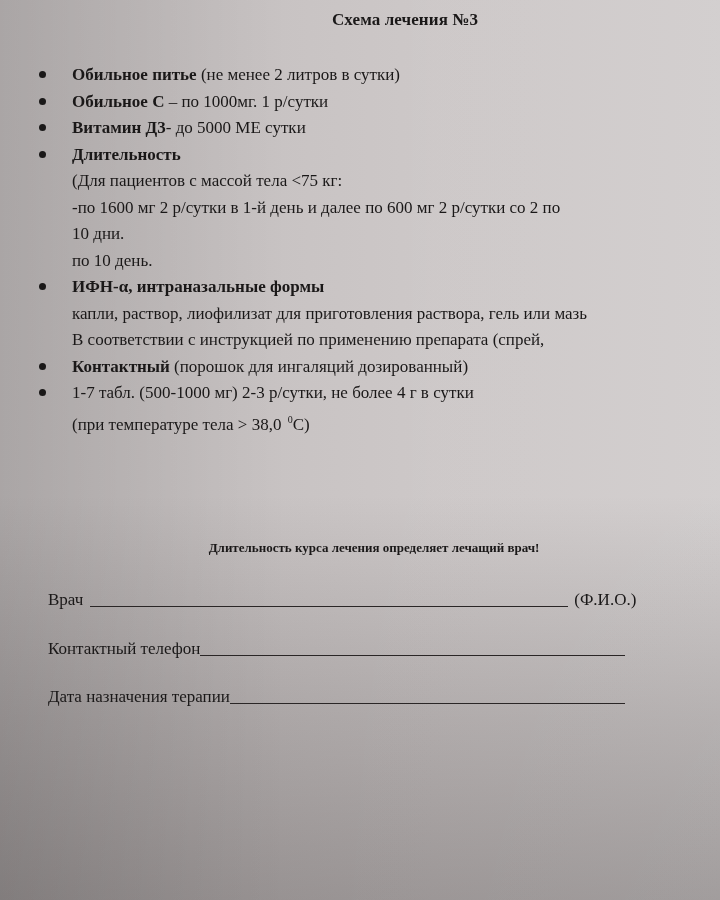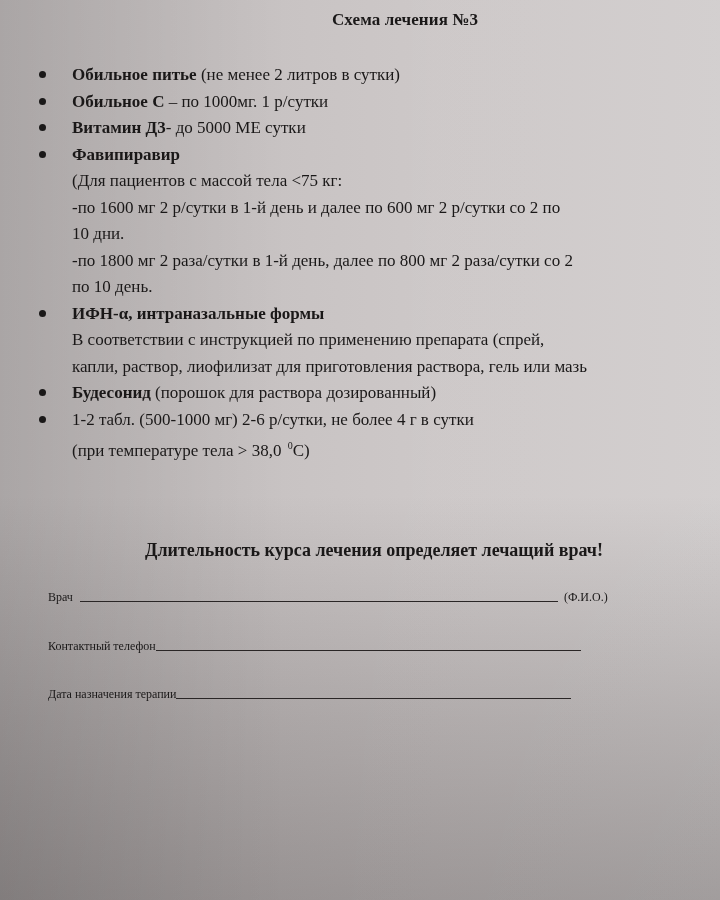--- a/index.html
+++ b/index.html
@@ -69,28 +69,28 @@
     .b { font-weight: bold; }
     .line { display: block; }
     sup.deg { font-size: 10px; vertical-align: 7px; margin-left: 2px; }
     .note {
       position: absolute;
       top: 540px;
       left: 0;
       width: 720px;
       text-align: center;
       font-weight: bold;
-      font-size: 18px;
+      font-size: 13px;
       padding-left: 28px;
       box-sizing: border-box;
     }
     .sig-row {
       position: absolute;
       left: 48px;
-      font-size: 12px;
+      font-size: 17px;
       display: flex;
       align-items: flex-end;
       white-space: nowrap;
     }
     .sig-line {
       display: inline-block;
       border-bottom: 1.5px solid #2a2626;
       height: 1px;
       margin-bottom: 3px;
     }
@@ -116,43 +116,42 @@
       <span class="b">Обильное С</span><span> – по 1000мг. 1 р/сутки</span>
     </li>
 
     <li class="item">
       <span class="bullet"></span>
       <span class="b">Витамин Д3</span><span>- до 5000 МЕ сутки</span>
     </li>
 
     <li class="item">
       <span class="bullet"></span>
-      <span class="b line">Фавипиравир</span>
+      <span class="b line">Длительность</span>
       <span class="line">(Для пациентов с массой тела &lt;75 кг:</span>
       <span class="line">-по 1600 мг 2 р/сутки в 1-й день и далее по 600 мг 2 р/сутки со 2 по</span>
       <span class="line">10 дни.</span>
-      <span class="line">-по 1800 мг 2 раза/сутки в 1-й день, далее по 800 мг 2 раза/сутки со 2</span>
       <span class="line">по 10 день.</span>
     </li>
 
     <li class="item">
       <span class="bullet"></span>
       <span class="b line">ИФН-α, интраназальные формы</span>
+      <span class="line">капли, раствор, лиофилизат для приготовления раствора, гель или мазь</span>
       <span class="line">В соответствии с инструкцией по применению препарата (спрей,</span>
-      <span class="line">капли, раствор, лиофилизат для приготовления раствора, гель или мазь</span>
     </li>
 
     <li class="item">
       <span class="bullet"></span>
-      <span class="line"><span class="b">Будесонид</span><span> (порошок для раствора дозированный)</span></span>
+      <span class="line"><span class="b">Контактный</span><span> (порошок для ингаляций дозированный)</span></span>
     </li>
 
     <li class="item">
       <span class="bullet"></span>
-      <span class="line">1-2 табл. (500-1000 мг) 2-6 р/сутки, не более 4 г в сутки</span>
+      <span class="line">1-7 табл. (500-1000 мг) 2-3 р/сутки, не более 4 г в сутки</span>
       <span class="line"><span>(при температуре тела &gt; 38,0 </span><sup class="deg">0</sup><span>С)</span></span>
     </li>
 
   </ul>
 
   <div class="note">Длительность курса лечения определяет лечащий врач!</div>
 
   <div class="sig-row" style="top:590px;">
     <span>Врач</span>
     <span class="sig-line" style="width:478px; margin-left:7px; margin-right:6px;"></span>

